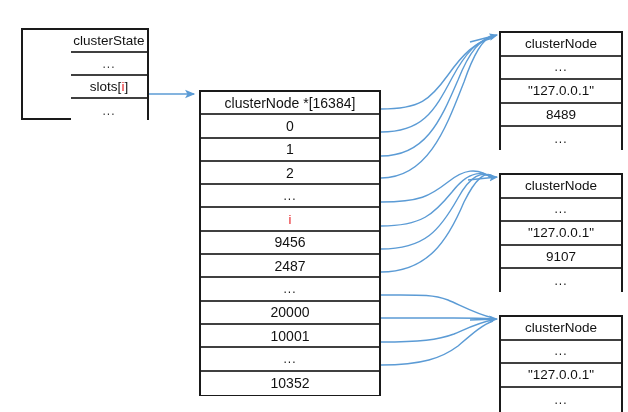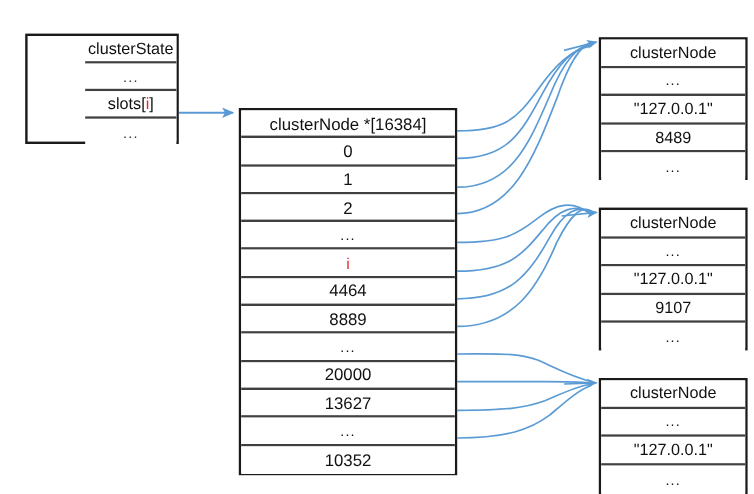--- a/index.html
+++ b/index.html
@@ -167,25 +167,25 @@
     <div class="row dots">...</div>
   </div>
 
   <div class="struct" id="slots-array-box">
     <div class="row header">clusterNode *[16384]</div>
     <div class="row">0</div>
     <div class="row">1</div>
     <div class="row">2</div>
     <div class="row dots">...</div>
     <div class="row slot-i">i</div>
-    <div class="row">4464</div>
-    <div class="row">8889</div>
+    <div class="row">9456</div>
+    <div class="row">2487</div>
     <div class="row dots">...</div>
     <div class="row">20000</div>
-    <div class="row">13627</div>
+    <div class="row">10001</div>
     <div class="row dots">...</div>
     <div class="row">10352</div>
   </div>
 
   <div class="struct node-box" id="node-box-0">
     <div class="row">clusterNode</div>
     <div class="row dots">...</div>
     <div class="row">"127.0.0.1"</div>
     <div class="row">8489</div>
     <div class="row dots">...</div>

